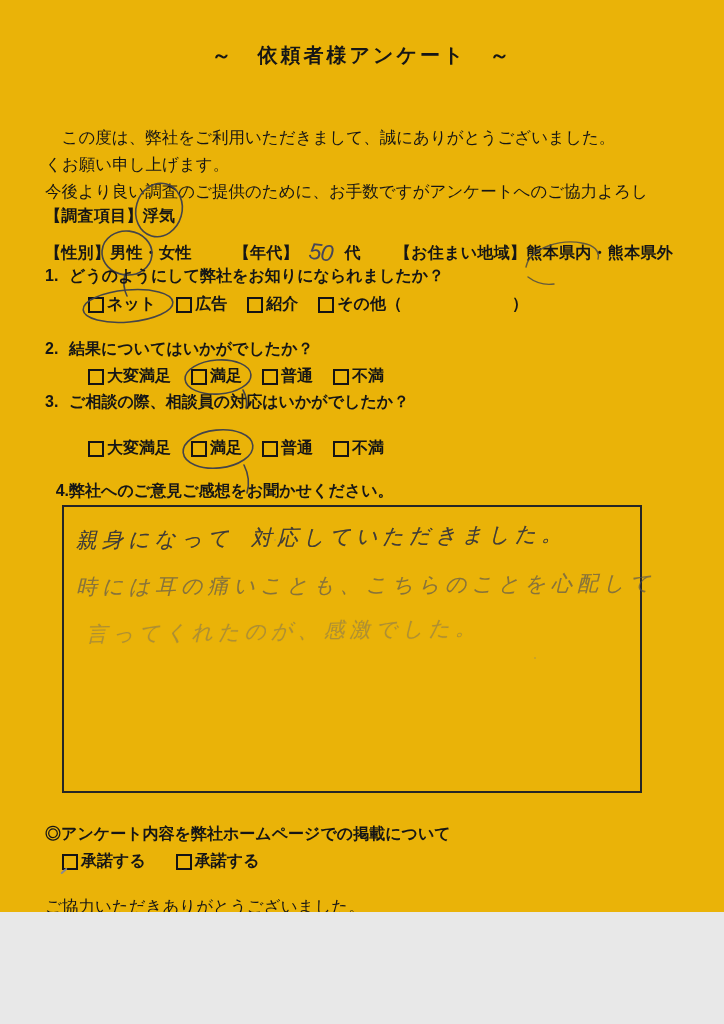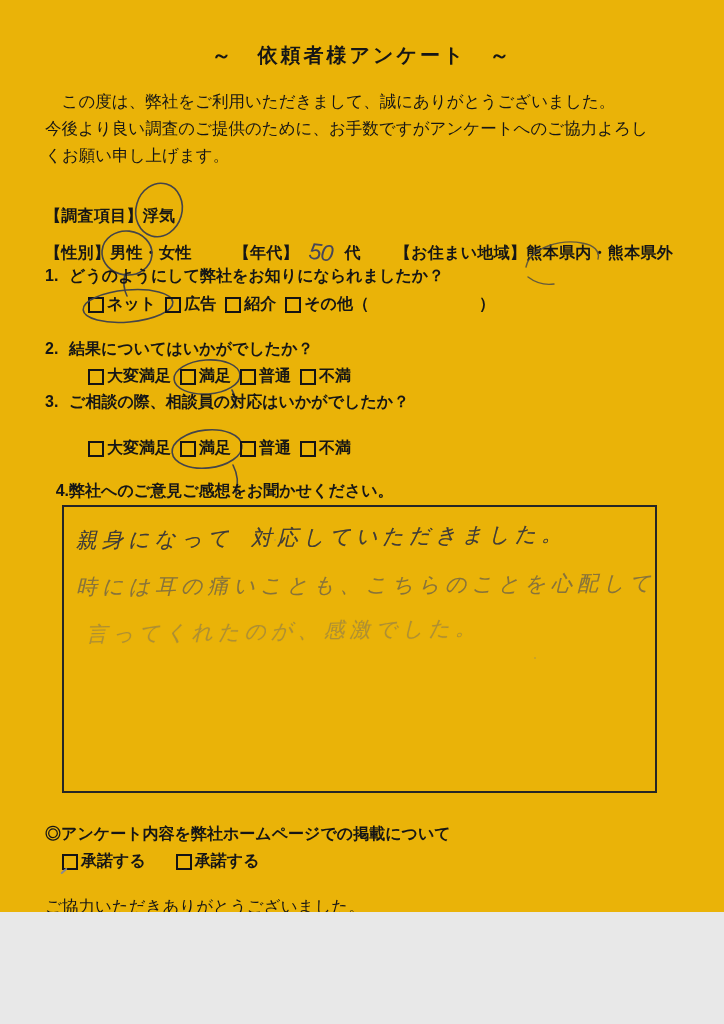--- a/index.html
+++ b/index.html
@@ -15,55 +15,54 @@
   .abs{position:absolute;}
   .title{
     left:0;top:42px;width:724px;
     text-align:center;
     font-size:20px;font-weight:bold;letter-spacing:3px;
   }
   .intro{
     left:45px;top:88px;width:640px;
     font-size:16.5px;line-height:27px;font-weight:normal;
   }
-  .intro .ind{text-indent:1em;}
+  .intro .ind{text-indent:1em;margin-top:36px;}
   .meta{
     left:45px;font-size:16px;font-weight:bold;white-space:nowrap;letter-spacing:0.3px;margin-top:16px;
   }
   .meta1{top:190px;}
   .meta2{top:221px;}
   .gap45{display:inline-block;width:42px;}
   .gap37{display:inline-block;width:34px;}
   .question{
     left:45px;font-size:16px;font-weight:bold;white-space:nowrap;
   }
   .qnum{display:inline-block;width:24px;}
   .opts{
-    left:88px;display:flex;gap:9px;align-items:center;
+    left:88px;display:flex;gap:20px;align-items:center;
     font-size:16px;font-weight:bold;white-space:nowrap;
   }
   .opt{position:relative;display:inline-flex;align-items:center;}
   .cbx{
     display:inline-block;width:12px;height:12px;
     border:2px solid #141414;margin-right:3px;flex:0 0 auto;
     position:relative;
   }
   .paren-space{display:inline-block;width:110px;}
   .hand-svg{position:absolute;pointer-events:none;}
   .hand-svg path,.hand-svg ellipse{fill:none;stroke:#44444a;stroke-width:1.6;stroke-linecap:round;}
   .hand-age{
     display:inline-block;
     font-size:23px;font-weight:normal;font-style:italic;
     color:#46465a;transform:rotate(7deg) translateY(2px);
     margin:0 12px 0 10px;letter-spacing:-1px;
   }
   .comment-box{
     left:62px;top:505px;width:576px;height:284px;
     border:2px solid #262626;
-    padding-left:15px;
   }
   .hand-line{
     position:absolute;white-space:nowrap;
     font-style:italic;font-size:21px;letter-spacing:5px;word-spacing:6px;
   }
   .hl1{left:12px;top:16px;color:rgba(52,52,60,0.85);transform:rotate(-0.8deg);text-shadow:0 0 0.5px rgba(52,52,60,0.5);}
   .hl2{left:12px;top:64px;color:rgba(80,80,90,0.48);transform:rotate(-0.4deg);text-shadow:0 0 0.6px rgba(80,80,90,0.3);}
   .hl3{left:22px;top:110px;color:rgba(100,100,108,0.32);transform:rotate(-1deg);text-shadow:0 0 0.7px rgba(100,100,108,0.2);}
   .publish-heading{left:45px;top:824px;font-size:16px;font-weight:bold;}
   .publish-opts{left:62px;top:851px;display:flex;gap:30px;font-size:16px;font-weight:bold;}
@@ -77,22 +76,22 @@
 </style>
 </head>
 <body>
 
 <div class="page">
 
   <div class="abs title">～　依頼者様アンケート　～</div>
 
   <div class="abs intro">
     <div class="ind">この度は、弊社をご利用いただきまして、誠にありがとうございました。</div>
+    <div>くお願い申し上げます。</div>
     <div>今後より良い調査のご提供のために、お手数ですがアンケートへのご協力よろし</div>
-    <div>くお願い申し上げます。</div>
   </div>
 
   <div class="abs meta meta1">
     <span>【調査項目】</span><span class="opt">
         <span>浮気</span>
         <svg class="hand-svg" style="left:-16px;top:-27px;" width="64" height="66" viewBox="0 0 64 66">
           <ellipse cx="32" cy="31" rx="23" ry="27" transform="rotate(16 32 31)"></ellipse>
         </svg>
       </span>
   </div>

